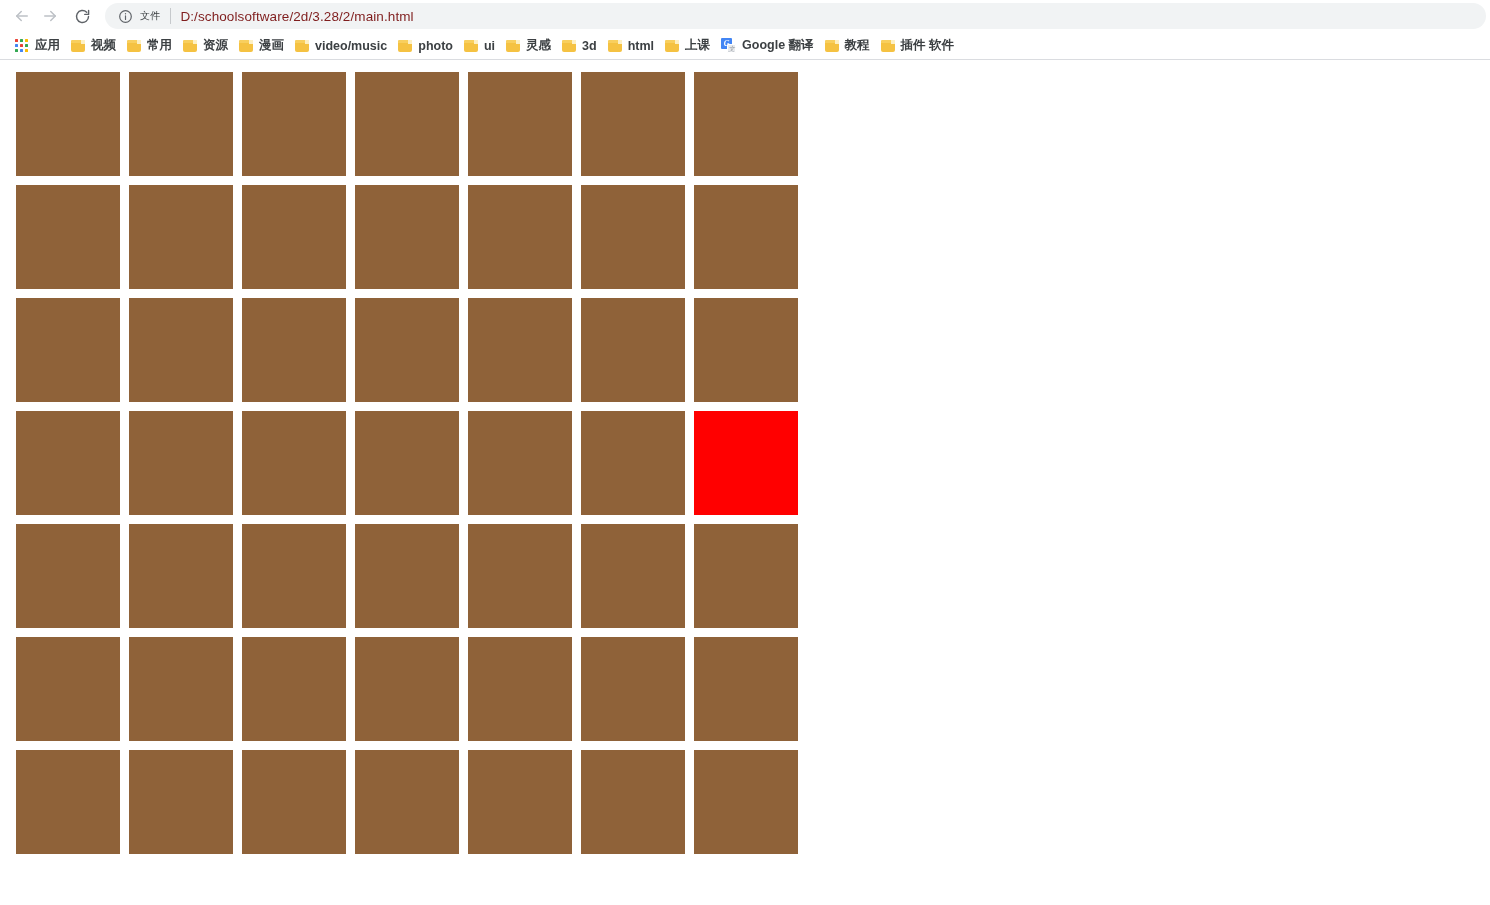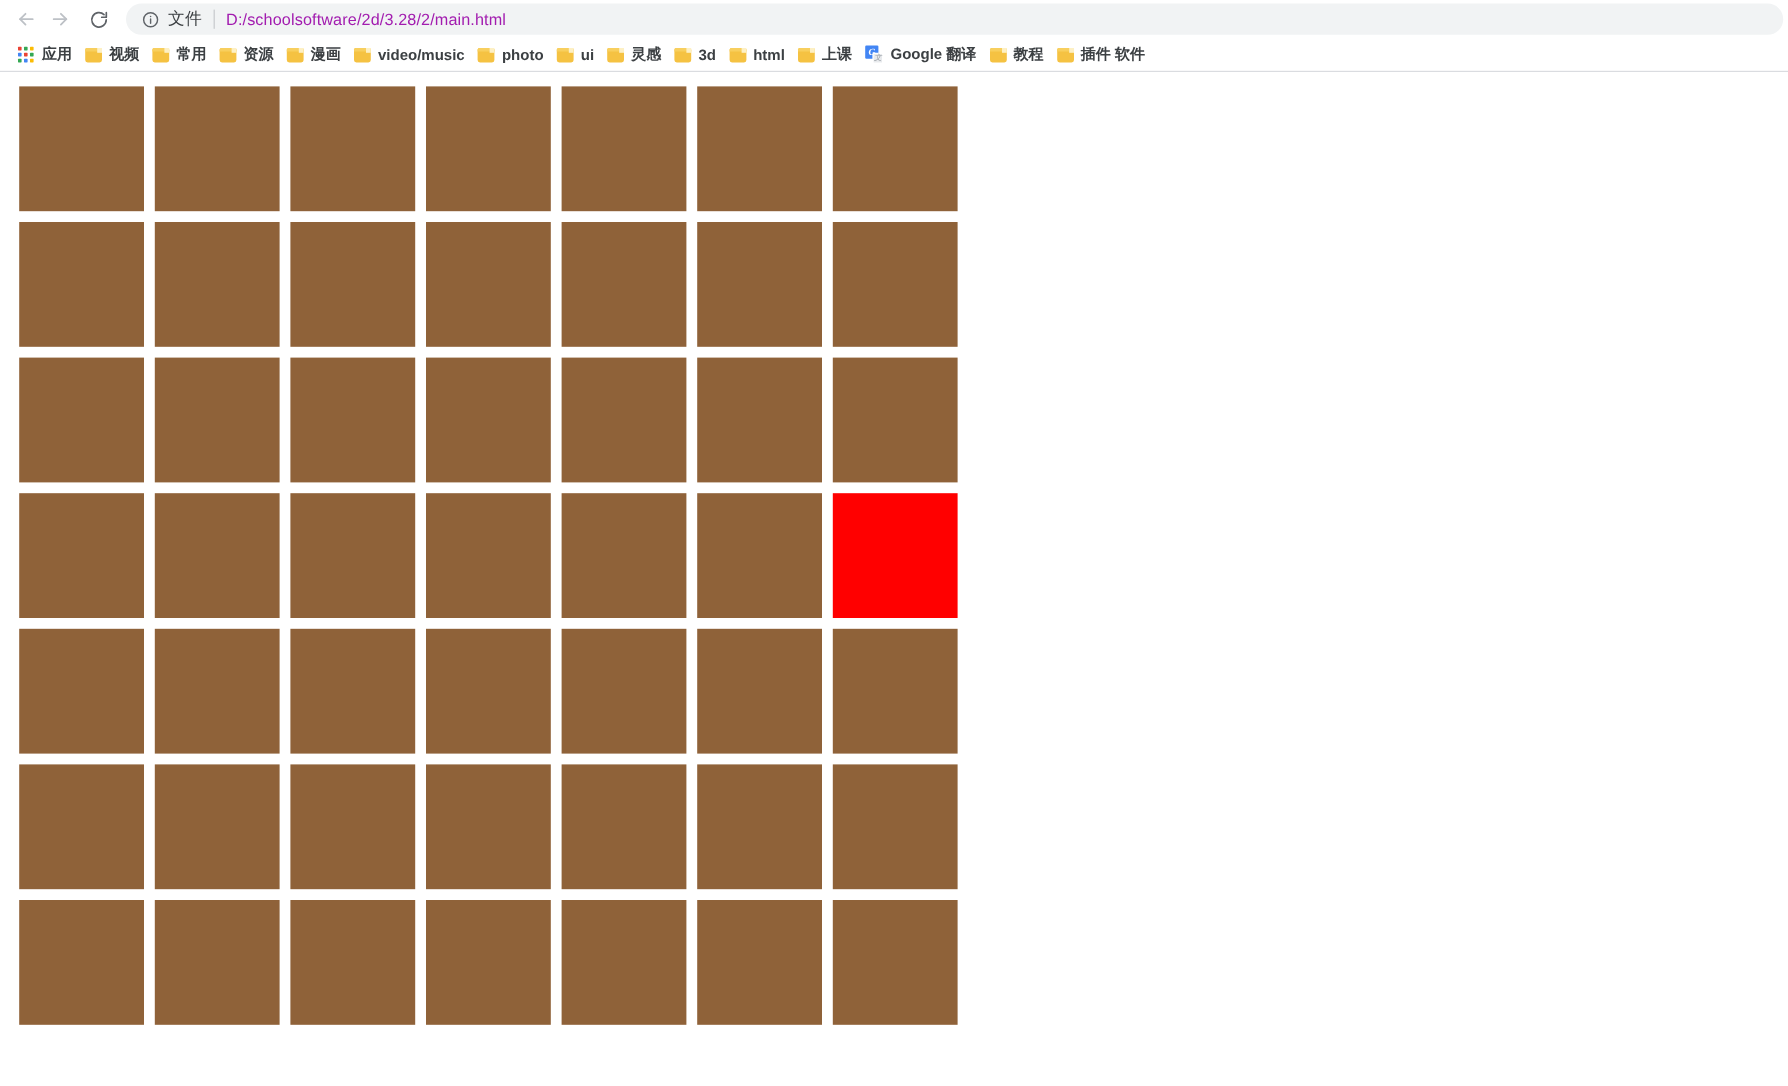--- a/index.html
+++ b/index.html
@@ -56,37 +56,37 @@
     width: 16px;
     height: 16px;
     flex: 0 0 auto;
     margin-right: 7px;
     display: flex;
     align-items: center;
     justify-content: center;
   }
 
   #origin-label {
-    font-size: 14px;
+    font-size: 10px;
     color: #3c4043;
     white-space: nowrap;
     letter-spacing: .2px;
   }
 
   #omnibox-divider {
     width: 1px;
     height: 16px;
     background: #c6c9cc;
     margin: 0 9px 0 10px;
     flex: 0 0 auto;
   }
 
   #url-text {
     font-size: 13.5px;
-    color: #a21caf;
+    color: #7f1d1d;
     white-space: nowrap;
     overflow: hidden;
     text-overflow: ellipsis;
     letter-spacing: .1px;
   }
 
   
   #bookmarks-bar {
     height: 28px;
     display: flex;

